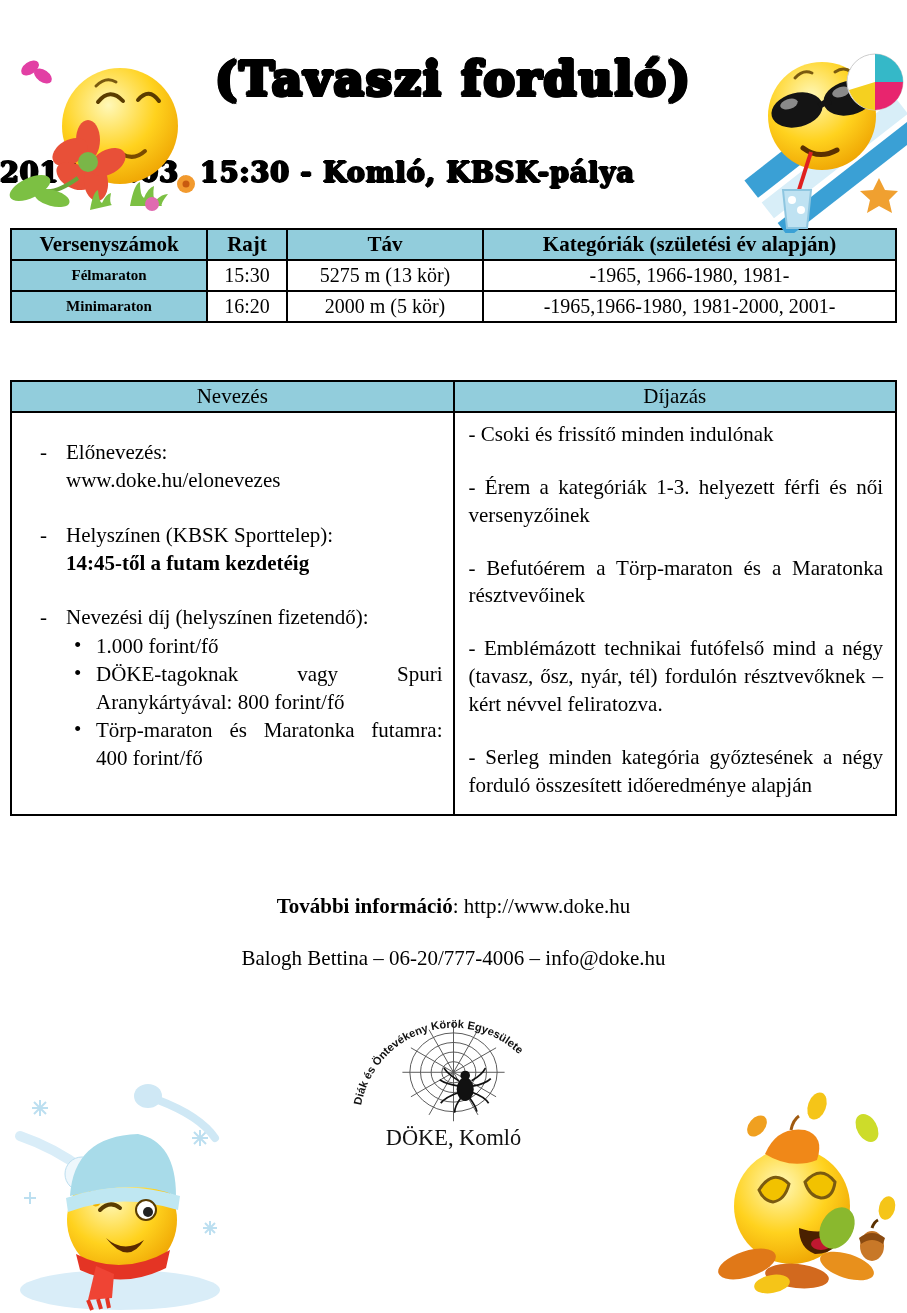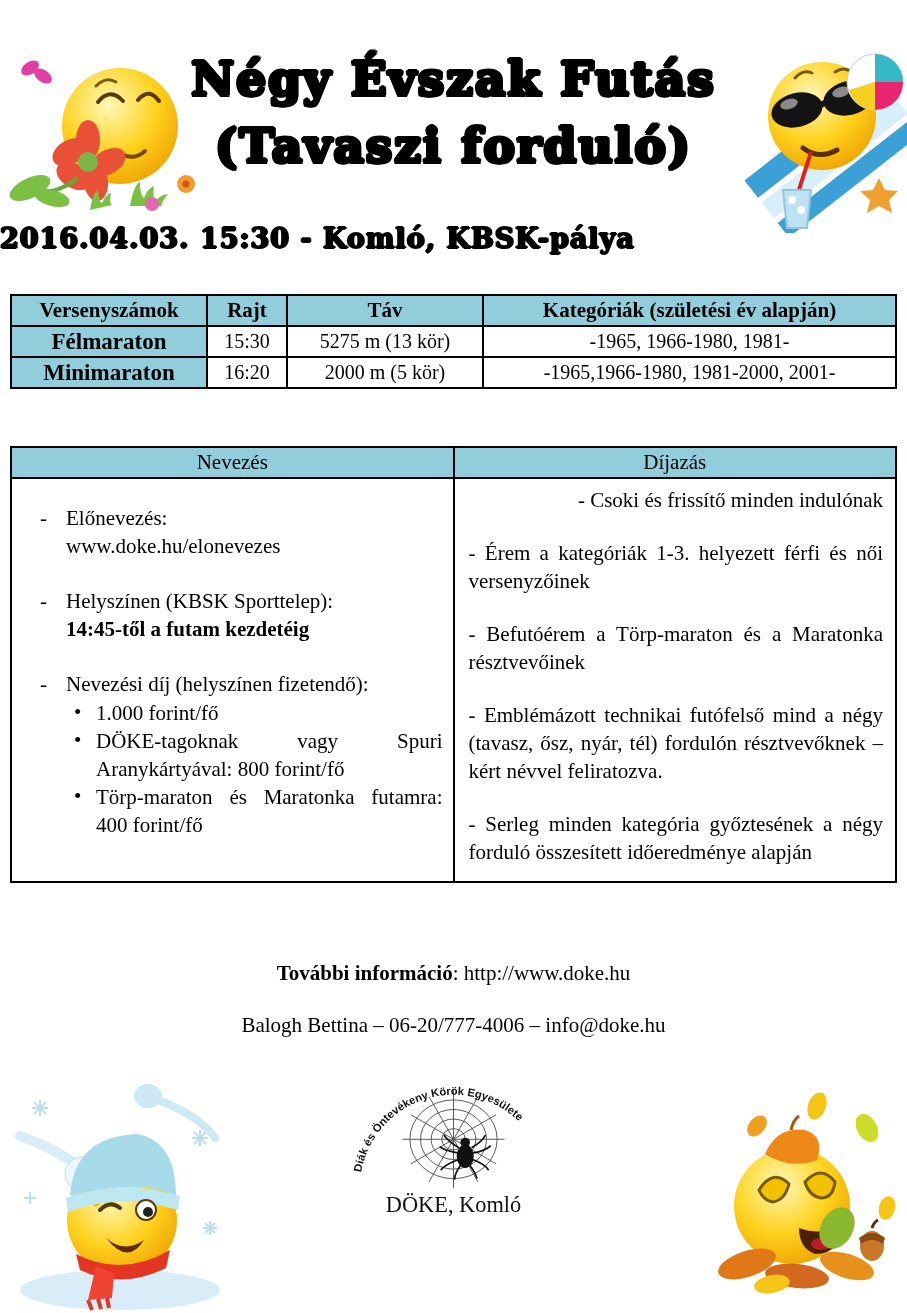--- a/index.html
+++ b/index.html
@@ -30,21 +30,21 @@
     text-shadow:1.2px 0 0 #000,-1.2px 0 0 #000,0 1.2px 0 #000,0 -1.2px 0 #000;
   }
 
   
   table.schedule{
     width:887px; margin:40px auto 0; border-collapse:collapse;
     text-align:center; font-size:20px;
   }
   table.schedule th, table.schedule td{border:2px solid #000; padding:1px 6px; height:27px;}
   table.schedule th{background:#92CDDC; font-weight:bold; font-size:21px;}
-  table.schedule td.race{background:#92CDDC; font-weight:bold; font-size:23px;}
+  table.schedule td.race{background:#92CDDC; font-weight:bold; font-size:15px;}
 
   
   table.info{
     width:887px; margin:57px auto 0; border-collapse:collapse; font-size:21px;
     table-layout:fixed;
     padding-left:45px;
   }
   table.info th{
     border:2px solid #000; background:#92CDDC; font-weight:normal;
     font-size:21px; height:27px; text-align:center;
@@ -54,21 +54,21 @@
 
   .dash-item{position:relative; padding-left:42px; margin-top:27px; line-height:1.33;}
   .dash-item::before{content:"-"; position:absolute; left:16px; top:0;}
   .dash-item:first-child{margin-top:22px;}
   .bullet-list{margin-top:1px;}
   .bullet-item{position:relative; padding-left:30px; line-height:1.33; text-align:justify;}
   .bullet-item::before{content:"\2022"; position:absolute; left:8px; top:-1px;}
   .bold-line{font-weight:bold;}
 
   .prize-item{margin:25px 2px 0 2px; text-align:justify; line-height:1.33;}
-  .prize-item:first-child{margin-top:4px; text-align:right;}
+  .prize-item:first-child{margin-top:4px; text-align:left;}
 
   
   .footer-info{text-align:center; margin-top:78px; font-size:21px;}
   .footer-info b{font-weight:bold;}
   .footer-contact{text-align:center; margin-top:27px; font-size:21px;}
   .logo-wrap{text-align:center; margin-top:14px;}
 </style>
 </head>
 <body>
 
@@ -213,21 +213,20 @@
       <ellipse cx="150" cy="150" rx="16" ry="22" fill="#8ab82e" transform="rotate(30 150 150)"></ellipse>
     </g>
     <g>
       <ellipse cx="185" cy="168" rx="12" ry="15" fill="#c87828"></ellipse>
       <path d="M172 160 Q185 150 198 160 L196 166 Q185 158 174 166 Z" fill="#8a4a10"></path>
       <path d="M185 150 q2 -6 6 -8" stroke="#5a3000" stroke-width="3" fill="none"></path>
     </g>
   </svg>
 
   <div class="title">
-    <div>Négy Évszak Futás</div>
     <div>(Tavaszi forduló)</div>
   </div>
 
   <div class="subtitle">2016.04.03. 15:30 - Komló, KBSK-pálya</div>
 
   <table class="schedule">
     <colgroup>
         <col style="width:196px">
         <col style="width:80px">
         <col style="width:196px">

